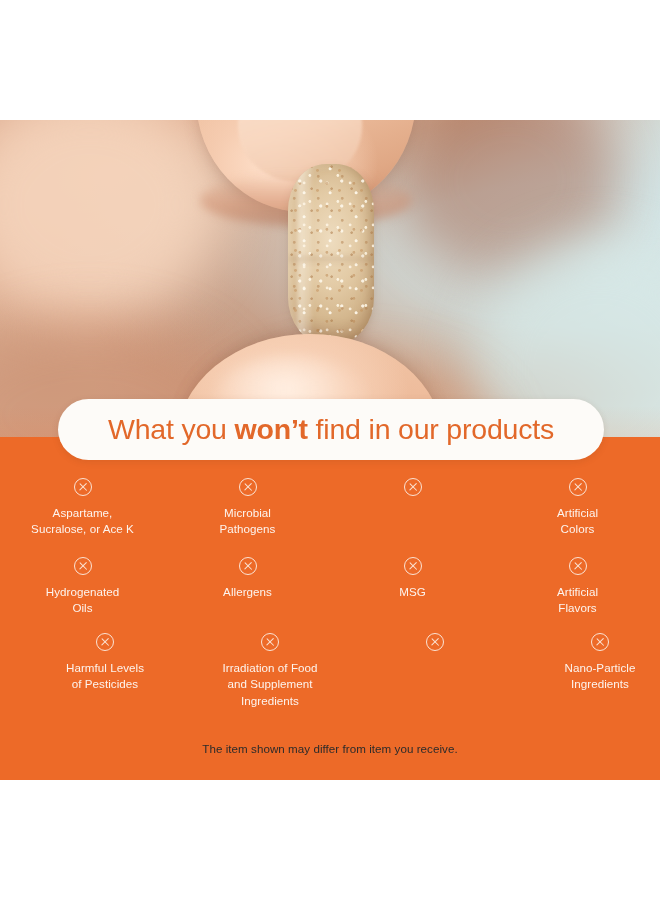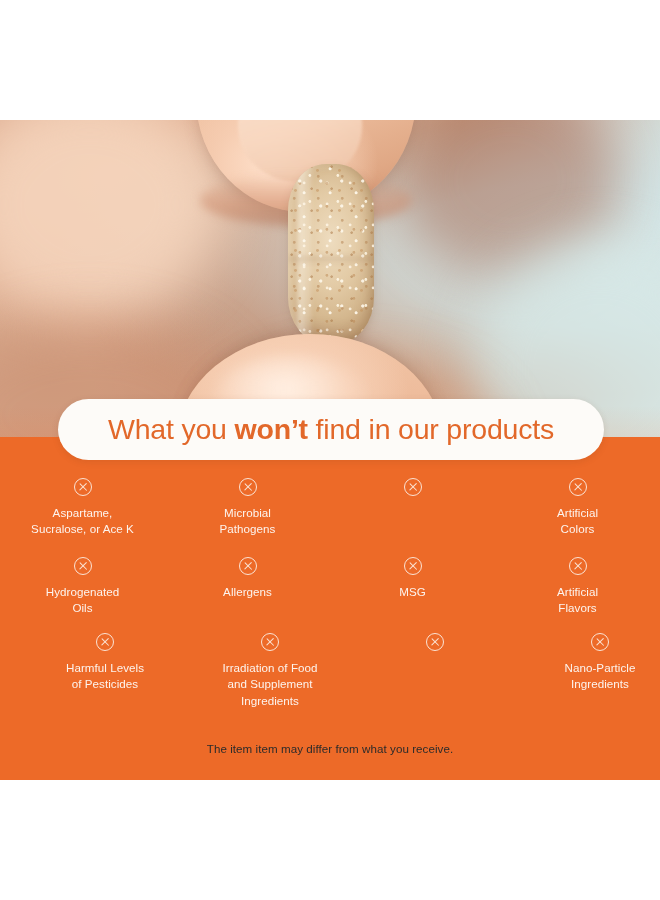--- a/index.html
+++ b/index.html
@@ -322,15 +322,15 @@
         <span class="x-icon"></span>
       </div>
       <div class="cell">
         <span class="x-icon"></span>
         <span class="cell-label">Nano-Particle<br>Ingredients</span>
       </div>
     </div>
 
   </div>
 
-  <div class="disclaimer">The item item may differ from what you receive.</div>
+  <div class="disclaimer">The item shown may differ from item you receive.</div>
 
 </div>
 
 </body></html>

